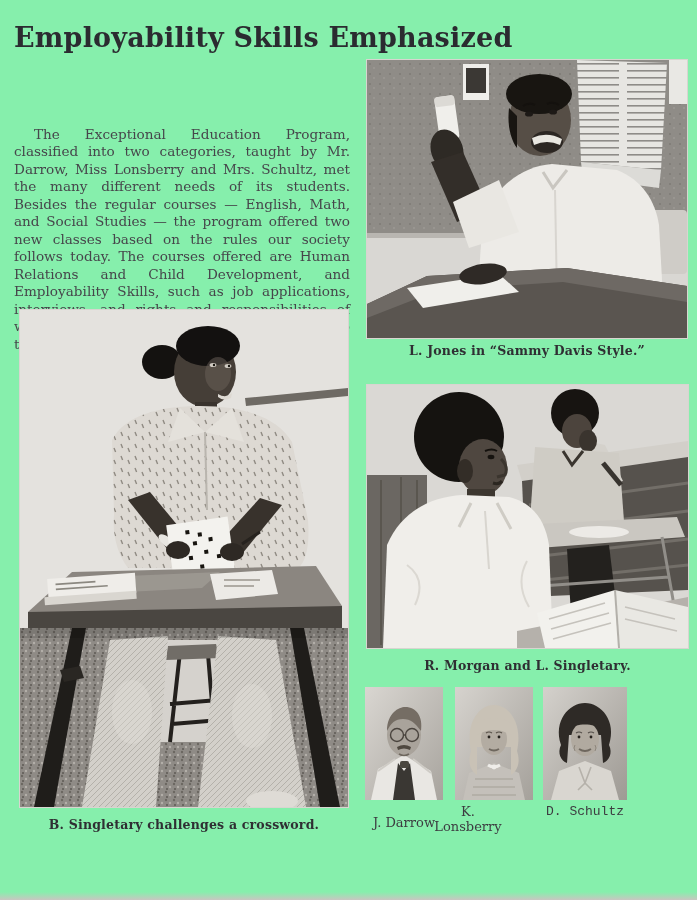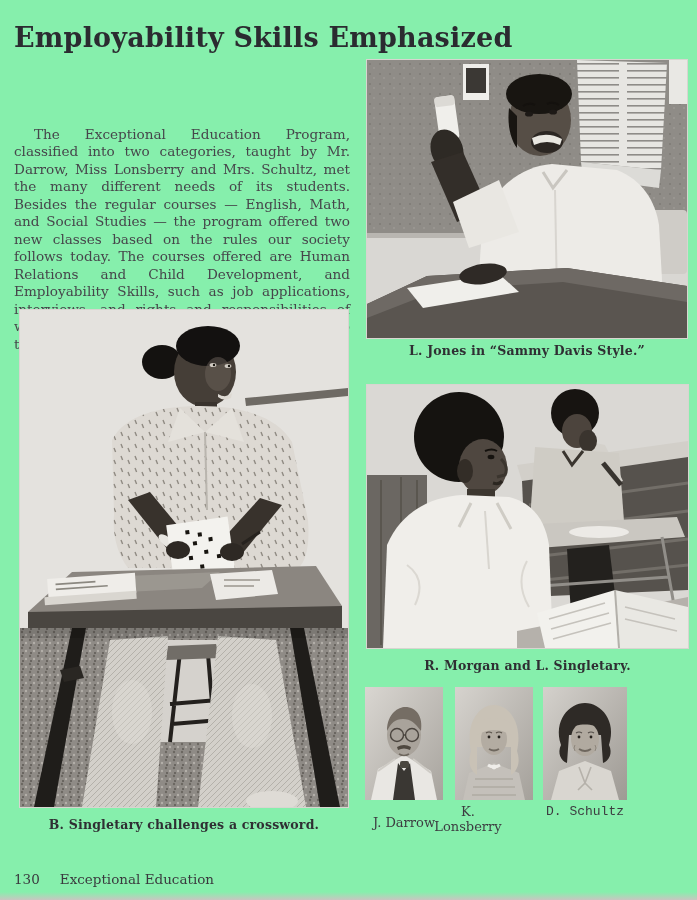--- a/index.html
+++ b/index.html
@@ -297,18 +297,14 @@
       <path d="M33,46 q3,-2 6,0 M45,46 q3,-2 6,0" stroke="#55504a" stroke-width="1.2" fill="none"></path>
       <path d="M36,62 q6,4 12,0" stroke="#6e675e" stroke-width="1.8" fill="none"></path>
       <path d="M32,58 q-2,3 0,6 M52,58 q2,3 0,6" stroke="#8d867c" stroke-width="1" fill="none"></path>
     </svg>
   </div>
 
   <div class="portrait-name" style="left:365px;top:804px;width:78px;margin-top:11px;">J. Darrow</div>
   <div class="portrait-name" style="left:429px;top:804px;width:78px;text-align:center;">K. Lonsberry</div>
   <div class="portrait-name" style="left:543px;top:804px;width:84px;font-family:Liberation Mono, monospace;">D. Schultz</div>
 
-  <div class="footer">
-    <span>130</span>
-    <span>Exceptional Education</span>
-  </div>
 
 </div>
 
 </body></html>

